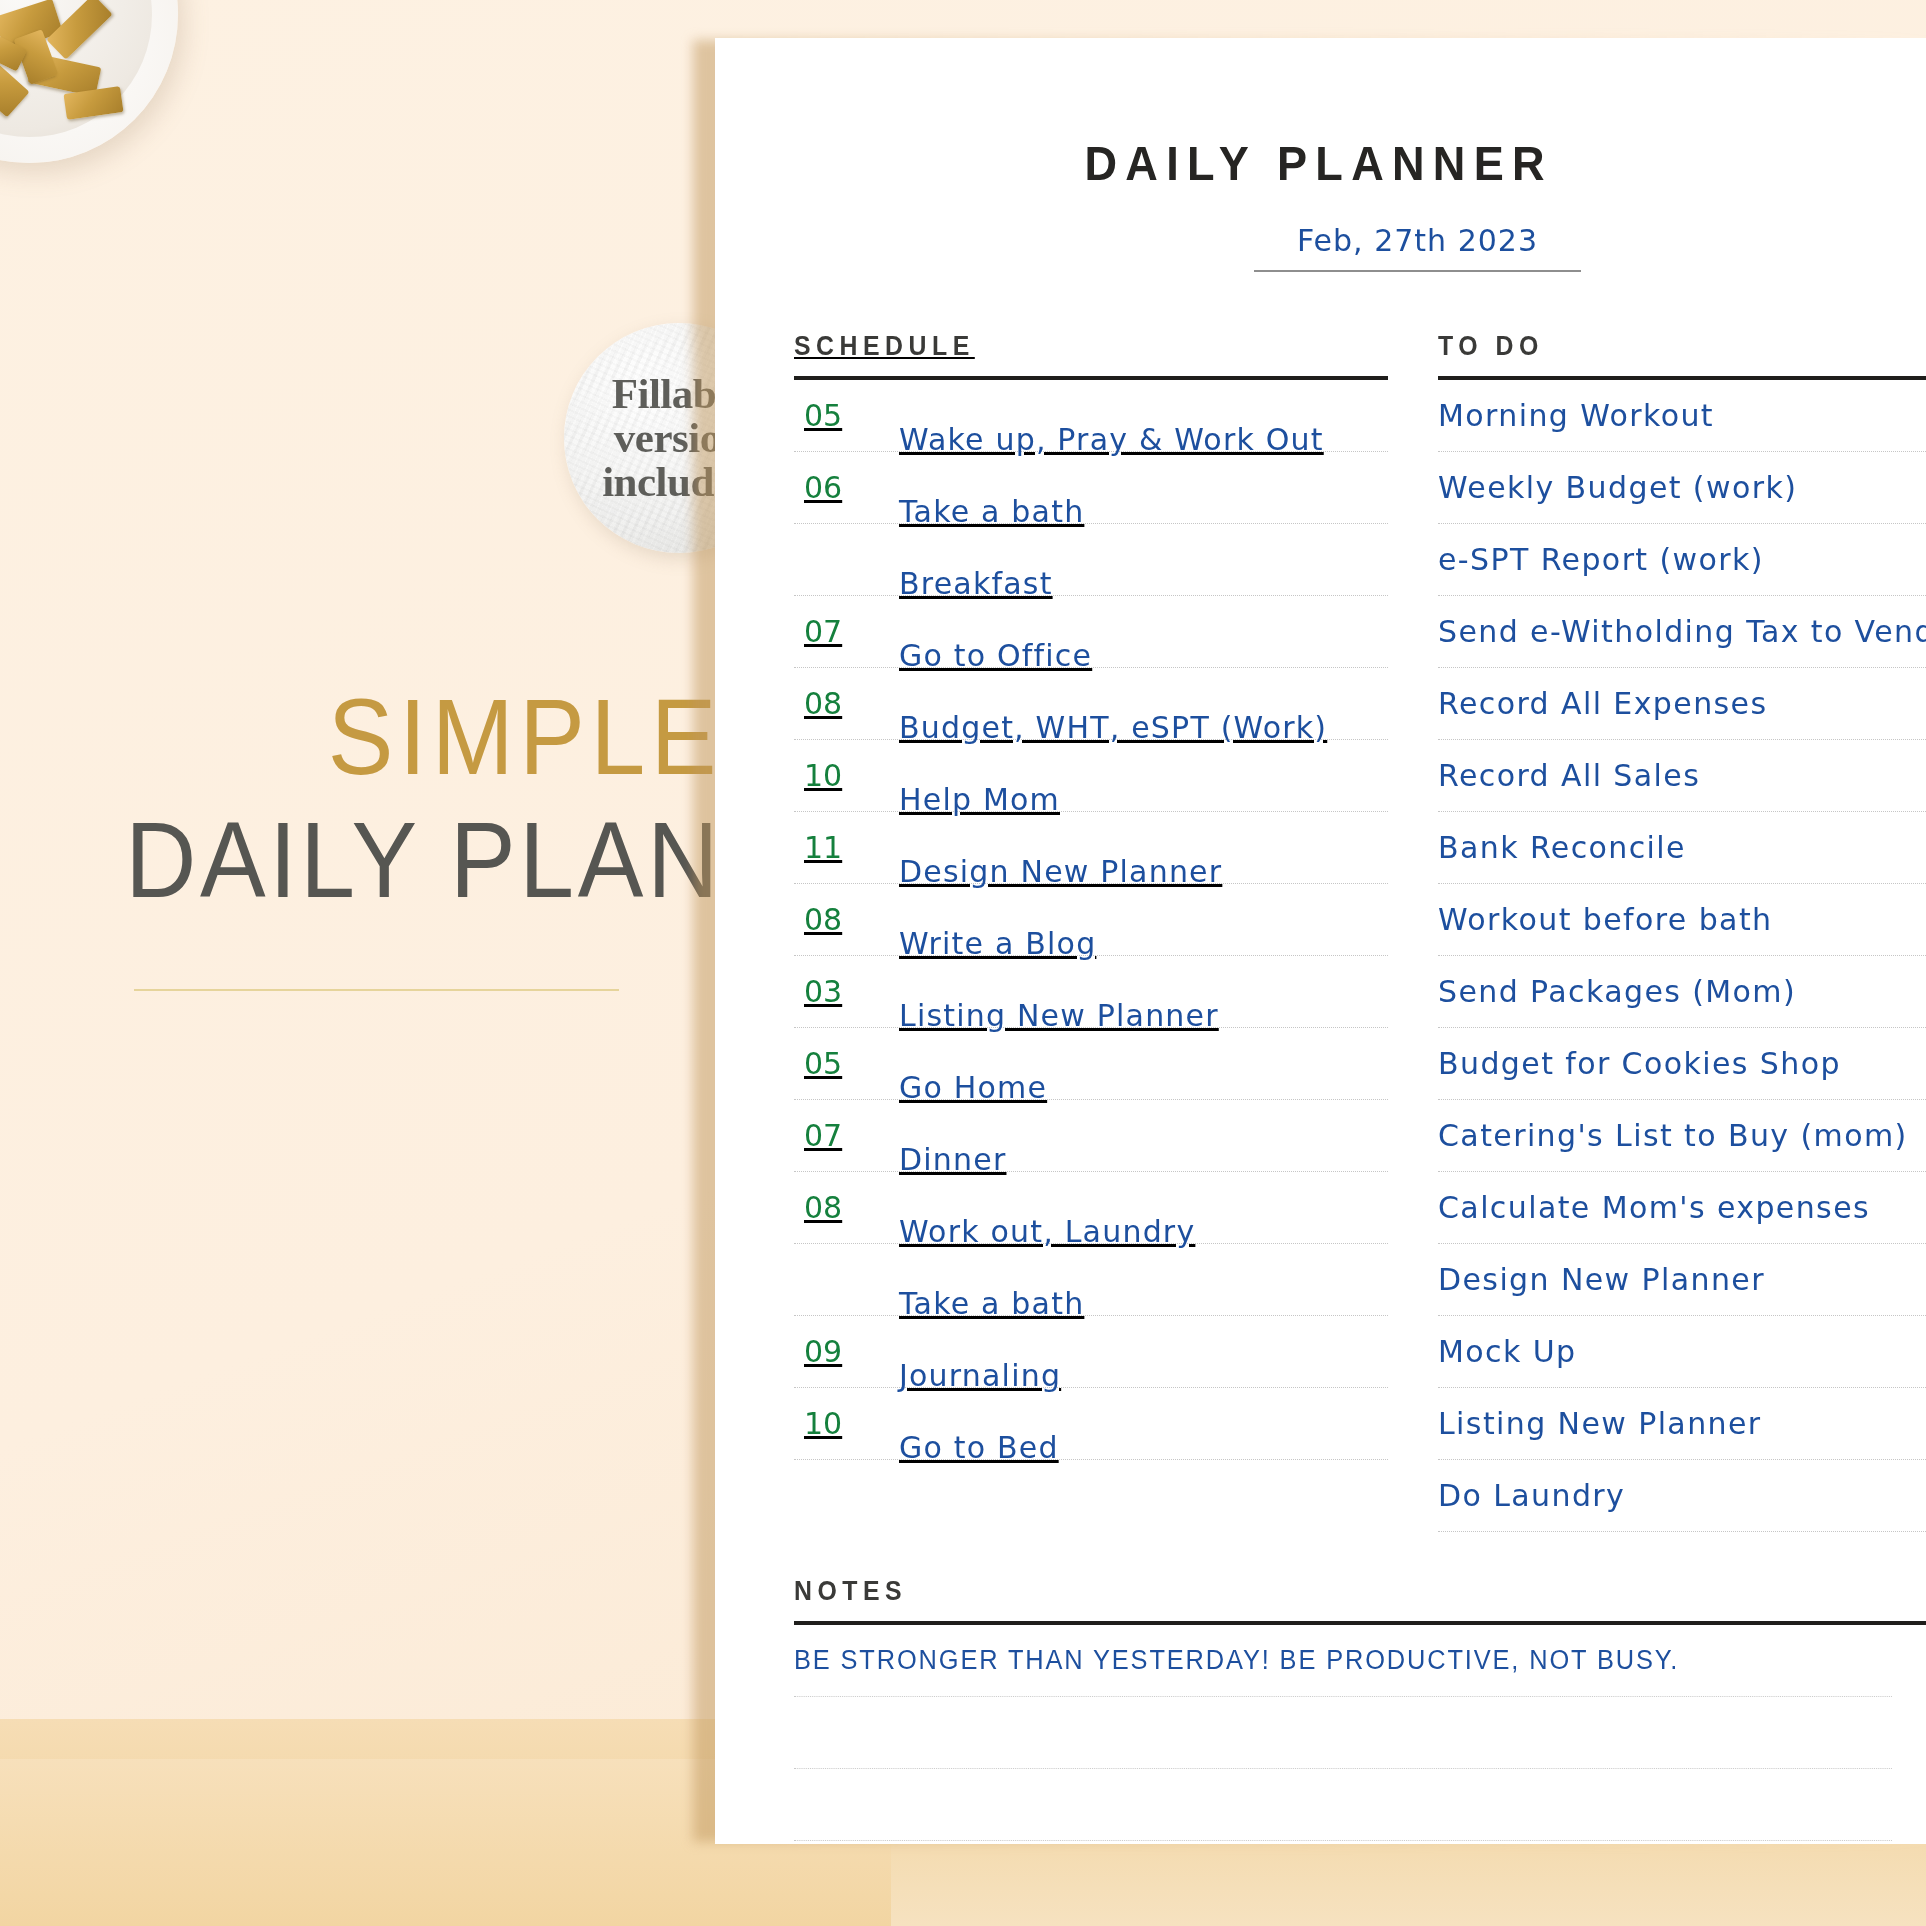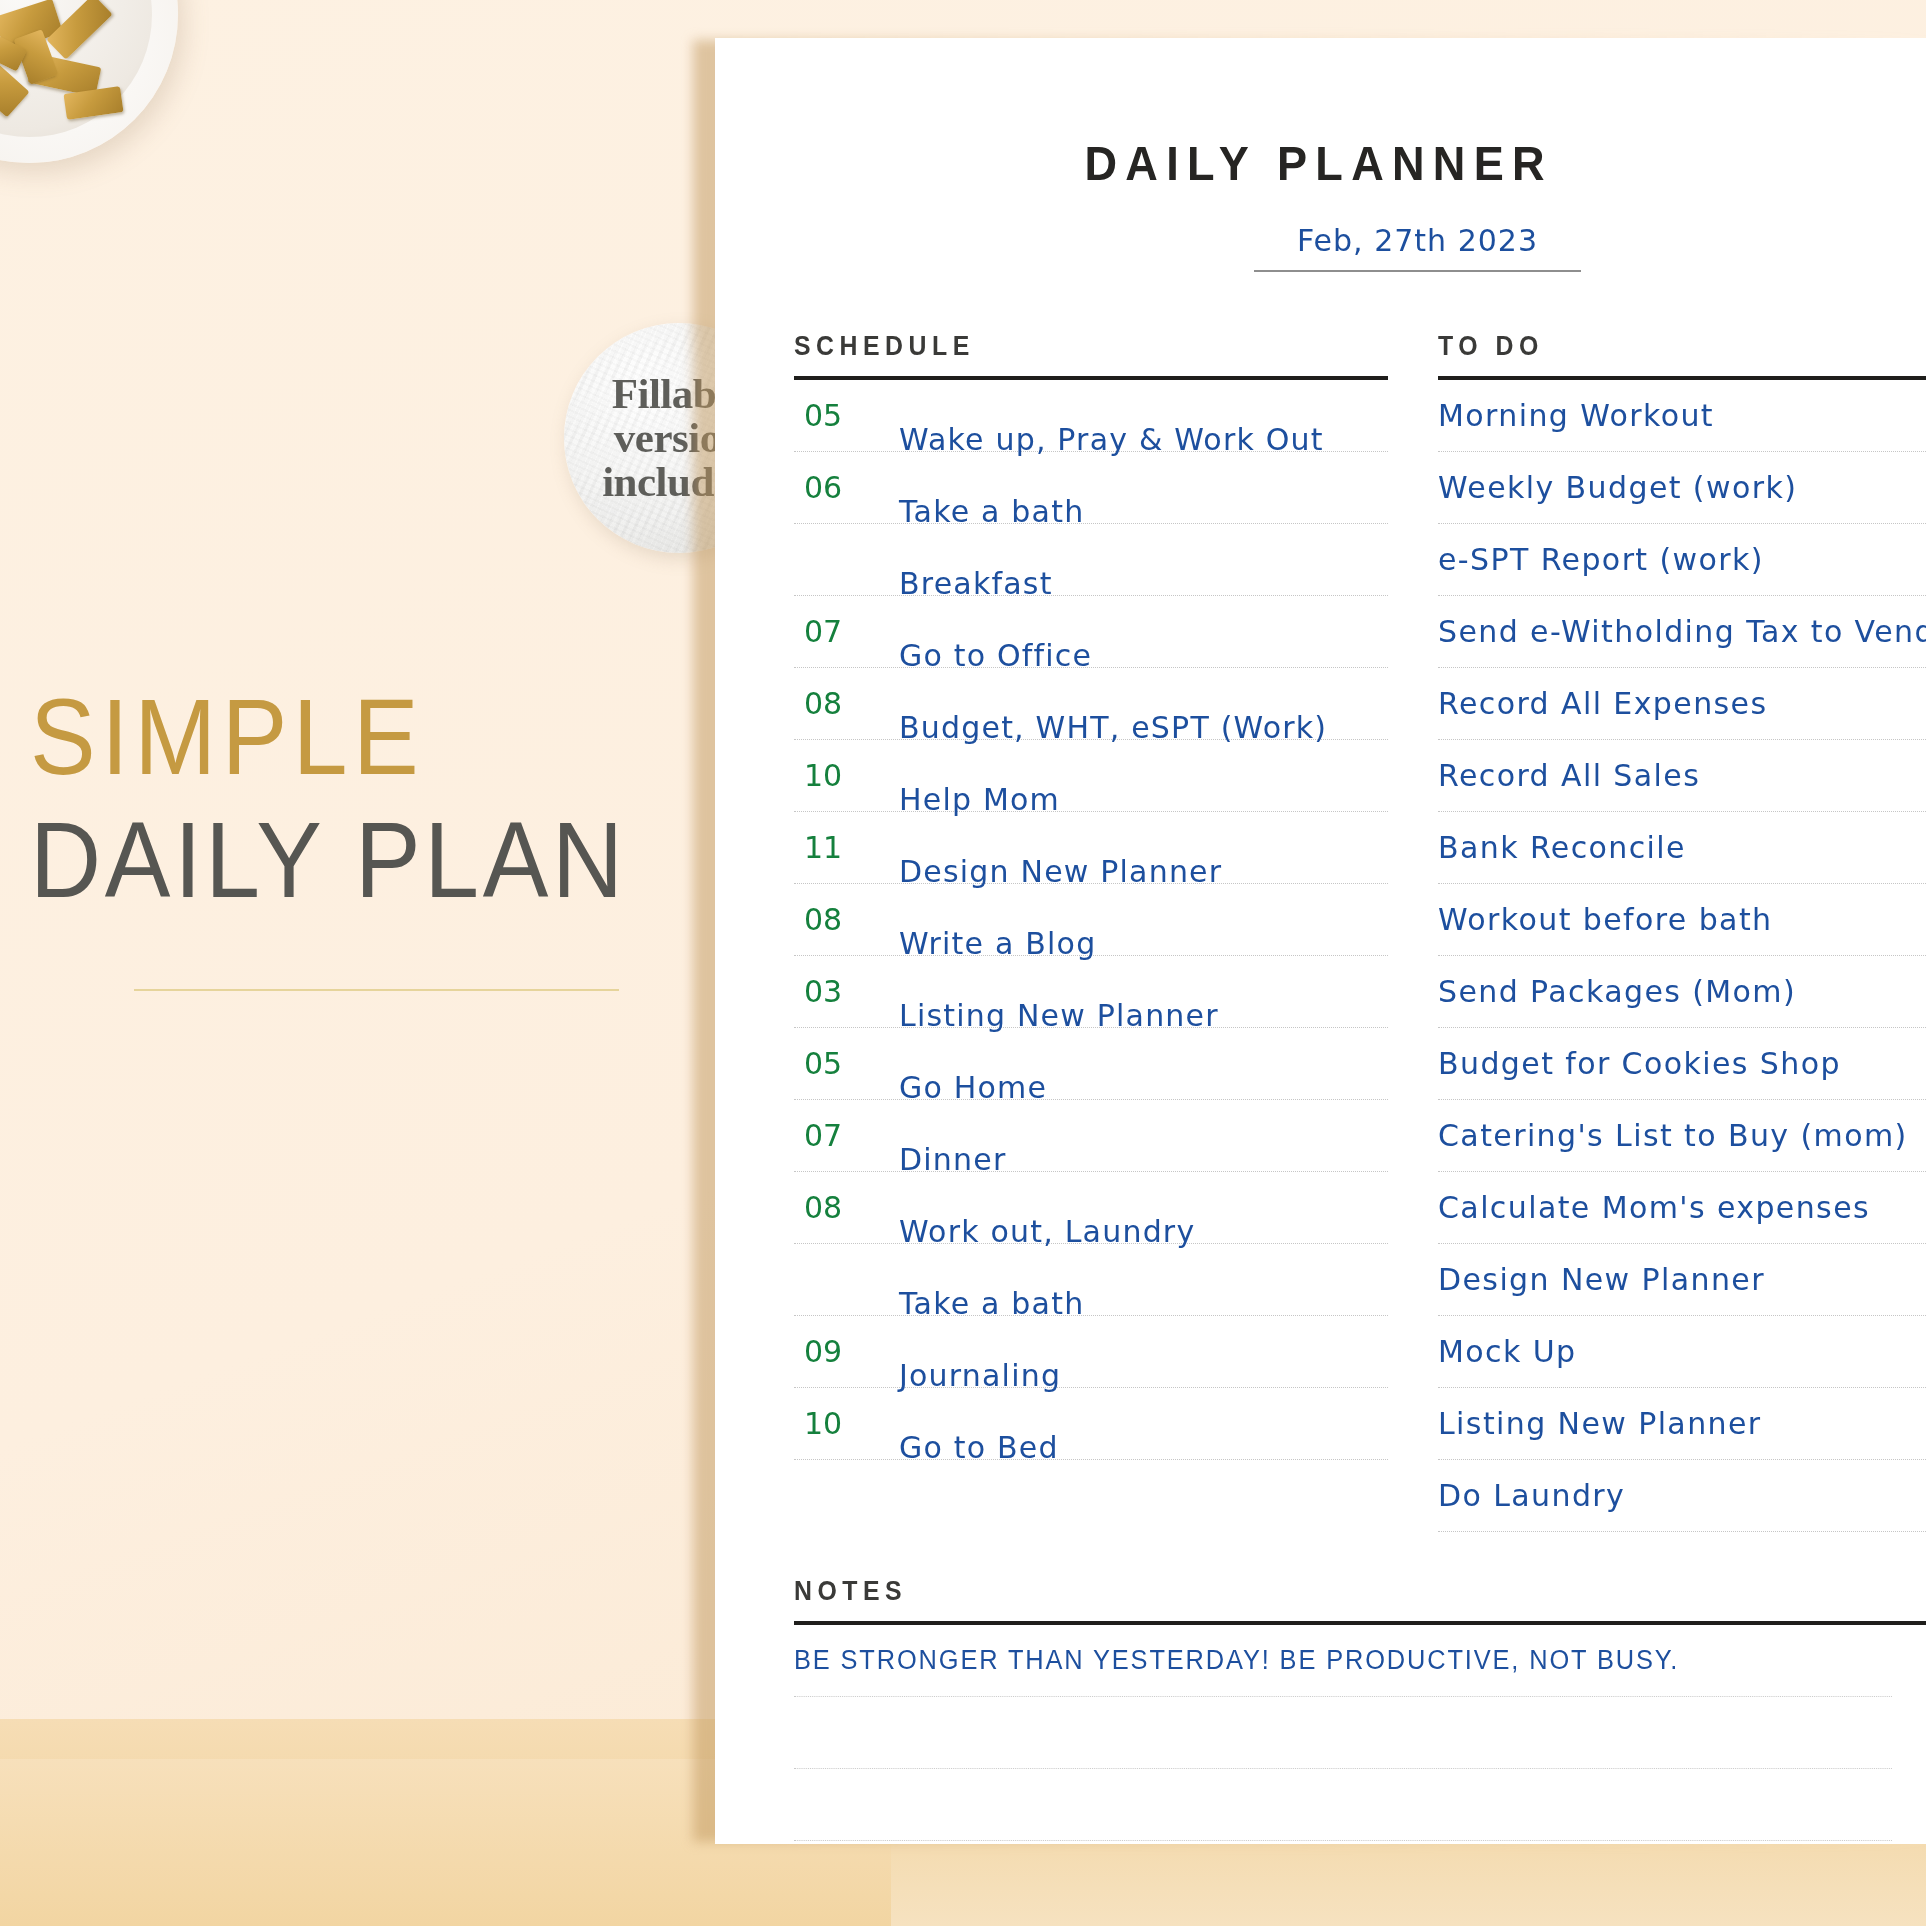--- a/index.html
+++ b/index.html
@@ -60,21 +60,21 @@
   .clip.s4 { width: 65px; height: 28px; left: 166px; top: 147px; transform: rotate(-44deg); }
   .clip.s5 { width: 48px; height: 30px; left: 131px; top: 176px; transform: rotate(70deg); }
   .clip.s6 { width: 57px; height: 26px; left: 184px; top: 224px; transform: rotate(-8deg); }
   .clip.s7 { width: 40px; height: 24px; left: 103px; top: 174px; transform: rotate(26deg); }
 
   
   .promo {
     position: absolute;
     left: 0; top: 683px;
     width: 752px;
-    text-align: left;
+    text-align: right;
   }
   .promo-line1 {
     font-family: "Liberation Sans", sans-serif;
     font-size: 107px;
     font-weight: 400;
     letter-spacing: 6px;
     color: #C59A42;
     line-height: 1.02;
     transform: scaleX(.92);
   }
@@ -197,21 +197,21 @@
     height: 2px;
     background: #8E8E8E;
   }
 
   
   .cols {
     display: flex;
     margin-top: 59px;
     gap: 50px;
   }
-  .col-schedule { width: 594px; flex: 0 0 594px; }
+  .col-schedule { width: 594px; flex: 0 0 594px; text-decoration: underline; }
   .col-todo { flex: 1 1 auto; min-width: 0; }
 
   .sec-label {
     font-family: "Liberation Sans", sans-serif;
     font-size: 27px;
     font-weight: 700;
     letter-spacing: 6px;
     color: #3A3A38;
     transform: scaleX(.92);
     transform-origin: left center;

